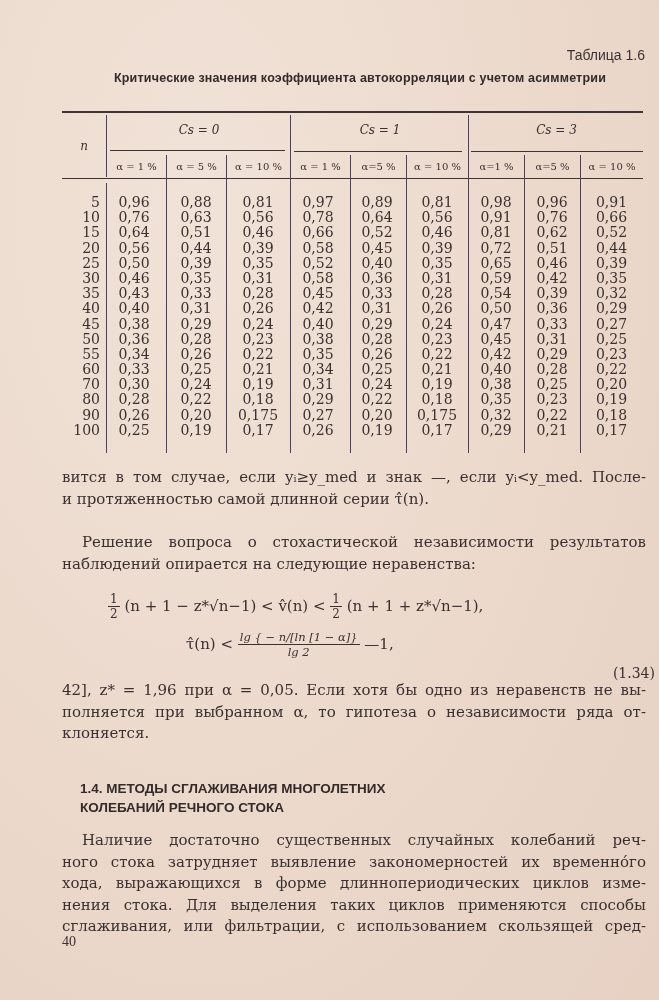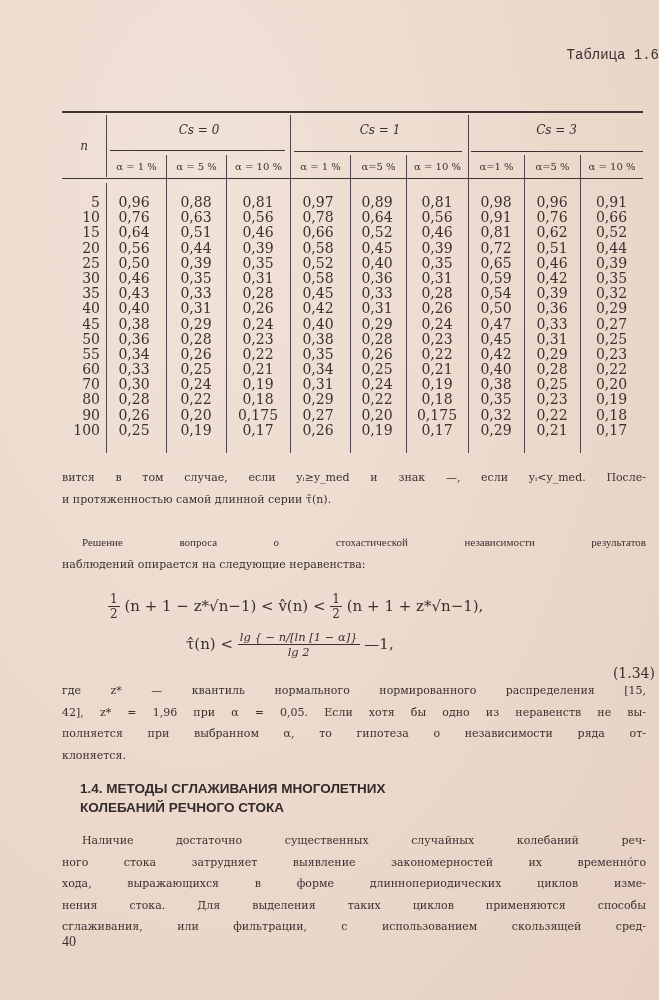--- a/index.html
+++ b/index.html
@@ -6,53 +6,54 @@
   body {
     width: 659px; height: 1000px; overflow: hidden;
     background: #eddcd0;
     background-image: radial-gradient(ellipse at 30% 20%, #f1e2d7 0%, #ebd8cb 60%, #e6d1c3 100%);
     font-family: "DejaVu Serif", "Liberation Serif", serif;
     color: #3a3030;
     position: relative;
   }
   .page { position: absolute; left: 0; top: 0; width: 659px; height: 1000px; }
   .table-label {
-    position: absolute; right: 0; top: 47px;
+    position: absolute; right: 14px; top: 47px;
     font-size: 14px; color: #3c3232;
-    font-family: Liberation Mono, monospace;
+    font-family: Liberation Sans, sans-serif;
   }
   .table-title {
     position: absolute; left: 90px; width: 540px; top: 71px;
     text-align: center; font-size: 12.5px; font-weight: bold; line-height: 15px;
     font-family: "Liberation Sans", sans-serif; color: #332a2a; letter-spacing: 0.2px;
   }
   .tbl { position: absolute; left: 62px; top: 111px; width: 581px; height: 342px; }
   .hrule { position: absolute; background: #3e3434; }
   .vrule { position: absolute; width: 1.4px; background: #4a4060; }
   .hdr { position: absolute; text-align: center; font-size: 12px; font-style: italic; color: #3a3030; }
   .alpha { position: absolute; text-align: center; font-size: 10px; color: #3a3030; top: 45px; height: 22px; line-height: 22px; }
   .n-head { position: absolute; left: 0; width: 44px; top: 28px; text-align: center; font-style: italic; font-size: 12px; }
   .col { position: absolute; top: 84px; font-size: 14px; line-height: 15.2px; text-align: center; color: #3a3030; font-family: "DejaVu Serif", serif; }
   .col.n { text-align: right; }
   .col div { height: 15.2px; }
-  .text { position: absolute; left: 62px; width: 584px; font-size: 11px; line-height: 21.5px; color: #3a3030; text-align: justify; text-align-last: justify; font-family: "DejaVu Serif", serif; }
+  .text { position: absolute; left: 62px; width: 584px; font-size: 15px; line-height: 21.5px; color: #3a3030; text-align: justify; text-align-last: justify; font-family: "DejaVu Serif", serif; }
   .formula { position: absolute; font-size: 15px; color: #3a3030; font-family: "DejaVu Serif", serif; white-space: nowrap; }
   .frac { display: inline-block; vertical-align: middle; text-align: center; font-size: 12px; }
   .frac .num { display: block; border-bottom: 1px solid #3a3030; padding: 0 2px; }
   .frac .den { display: block; }
   .eqno { position: absolute; right: 4px; font-size: 14px; margin-top: 25px; }
   .section { position: absolute; left: 80px; top: 779px; font-family: "Liberation Sans", sans-serif; font-weight: bold; font-size: 13.5px; line-height: 19px; color: #332a2a; }
   .pagenum { position: absolute; left: 62px; top: 934px; font-size: 14px; font-family: "Liberation Serif", serif; }
 </style>
 </head>
 <body>
 
 <div class="page">
 
   <div class="table-label">Таблица 1.6</div>
+  <div class="table-title">Критические значения коэффициента автокорреляции с учетом асимметрии</div>
 
   <div class="tbl">
 
     <div class="hrule" style="left:0;top:0;width:581px;height:1.5px;"></div>
     <div class="hrule" style="left:48px;top:39px;width:175px;height:1px;"></div>
     <div class="hrule" style="left:232px;top:40px;width:168px;height:1px;"></div>
     <div class="hrule" style="left:409px;top:40px;width:172px;height:1px;"></div>
     <div class="hrule" style="left:0;top:67px;width:581px;height:1.3px;"></div>
 
     <div class="vrule" style="left:44px;top:4px;height:62px;"></div>
@@ -262,40 +263,39 @@
         <div>0,17</div>
       </div>
   </div>
 
   <div class="text" style="top:467px;">
       <div>вится в том случае, если yᵢ≥y_med и знак —, если yᵢ&lt;y_med. После-</div>
       <div style="text-align-last: left;">и протяженностью самой длинной серии τ̂(n).</div>
     </div>
 
   <div class="text indent-first" style="top:532px;">
-      <div style="text-indent: 20px; font-family: Liberation Serif, serif;">Решение вопроса о стохастической независимости результатов</div>
+      <div style="text-indent: 20px;">Решение вопроса о стохастической независимости результатов</div>
       <div style="text-align-last: left;">наблюдений опирается на следующие неравенства:</div>
     </div>
 
   <div class="formula" style="left:108px;top:592px;">
     <span class="frac"><span class="num">1</span><span class="den">2</span></span>
     <span>(n + 1 − z*√n−1) &lt; v̂(n) &lt;</span>
     <span class="frac"><span class="num">1</span><span class="den">2</span></span>
     <span>(n + 1 + z*√n−1),</span>
   </div>
 
   <div class="formula" style="left:186px;top:630px;">
     <span>τ̂(n) &lt;</span>
     <span class="frac" style="font-size:11.5px;font-style:italic;"><span class="num">lg { − n/[ln [1 − α]}</span><span class="den">lg 2</span></span>
     <span>—1,</span>
   </div>
   <div class="eqno" style="top:640px;">(1.34)</div>
 
   <div class="text" style="top:680px;">
-      <div>где z* — квантиль нормального нормированного распределения [15,</div>
       <div>42], z* = 1,96 при α = 0,05. Если хотя бы одно из неравенств не вы-</div>
       <div>полняется при выбранном α, то гипотеза о независимости ряда от-</div>
       <div style="text-align-last: left;">клоняется.</div>
     </div>
 
   <div class="section">
       <div>1.4. МЕТОДЫ СГЛАЖИВАНИЯ МНОГОЛЕТНИХ</div>
       <div>КОЛЕБАНИЙ РЕЧНОГО СТОКА</div>
     </div>
 

